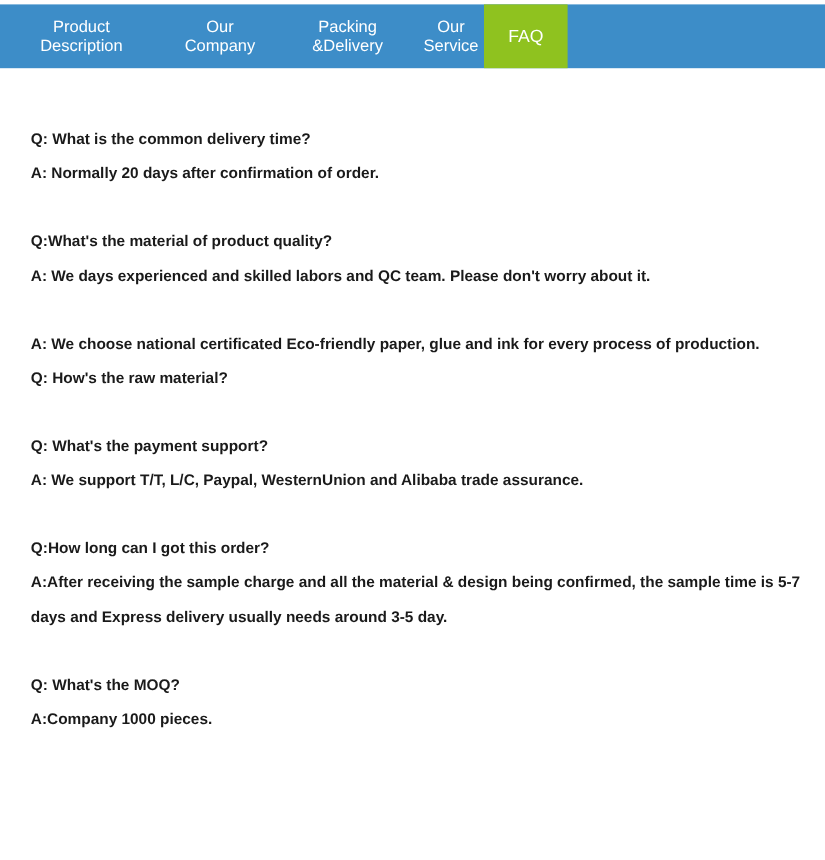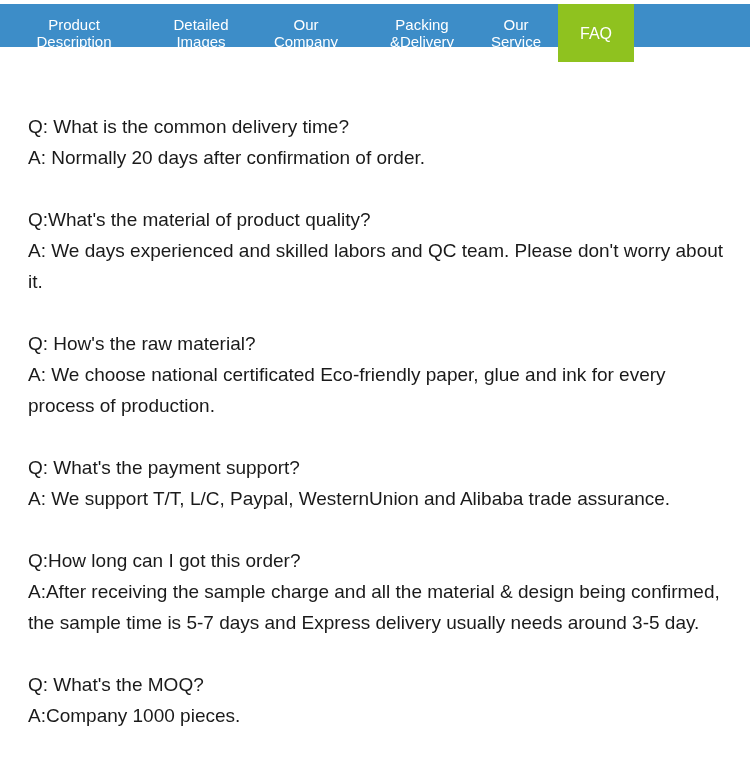--- a/index.html
+++ b/index.html
@@ -1,59 +1,57 @@
 <!DOCTYPE html>
 <html><head>
   <meta charset="utf-8">
   <style>
     html, body { margin: 0; padding: 0; background: #ffffff; }
     body { width: 750px; height: 782px; overflow: hidden; position: relative; font-family: "Liberation Sans", sans-serif; }
     .nav {
-      position: absolute; left: 0; top: 4px; width: 750px; height: 43px;
+      position: absolute; left: 0; top: 4px; width: 750px; height: 58px;
       background: #3d8dc8; display: flex;
     }
     .nav-item {
       height: 58px; display: flex; align-items: center; justify-content: center;
       color: #ffffff; font-size: 15px; line-height: 17px; text-align: center;
       cursor: pointer; white-space: pre-line;
     }
     .nav-item.active { background: #8fc21f; font-size: 16px; }
-    .faq { position: absolute; left: 28px; top: 111px; width: 700px; color: #1a1a1a; font-size: 19px; line-height: 31px; }
+    .faq { position: absolute; left: 28px; top: 111px; width: 700px; color: #1a1a1a; font-size: 14px; line-height: 31px; font-weight: bold; }
     .faq-block { margin-bottom: 31px; }
     .faq-line { display: block; }
   </style>
 </head>
 <body>
 
 <div class="nav">
   <div class="nav-item" style="width:148px">Product
 Description</div>
-  <div class="nav-item" style="width:106px">Detailed
-Images</div>
   <div class="nav-item" style="width:104px">Our
 Company</div>
   <div class="nav-item" style="width:128px">Packing
 &amp;Delivery</div>
   <div class="nav-item" style="width:60px">Our
 Service</div>
-  <div class="nav-item active" style="width:76px; margin-left:12px">FAQ</div>
+  <div class="nav-item active" style="width:76px; margin-left:0">FAQ</div>
 </div>
 
 <div class="faq">
   <div class="faq-block">
     <span class="faq-line">Q: What is the common delivery time?</span>
     <span class="faq-line">A: Normally 20 days after confirmation of order.</span>
   </div>
   <div class="faq-block">
     <span class="faq-line">Q:What's the material of product quality?</span>
     <span class="faq-line">A: We days experienced and skilled labors and QC team. Please don't worry about it.</span>
   </div>
   <div class="faq-block">
+    <span class="faq-line">A: We choose national certificated Eco-friendly paper, glue and ink for every process of production.</span>
     <span class="faq-line">Q: How's the raw material?</span>
-    <span class="faq-line">A: We choose national certificated Eco-friendly paper, glue and ink for every process of production.</span>
   </div>
   <div class="faq-block">
     <span class="faq-line">Q: What's the payment support?</span>
     <span class="faq-line">A: We support T/T, L/C, Paypal, WesternUnion and Alibaba trade assurance.</span>
   </div>
   <div class="faq-block">
     <span class="faq-line">Q:How long can I got this order?</span>
     <span class="faq-line">A:After receiving the sample charge and all the material &amp; design being confirmed, the sample time is 5-7 days and Express delivery usually needs around 3-5 day.</span>
   </div>
   <div class="faq-block">

